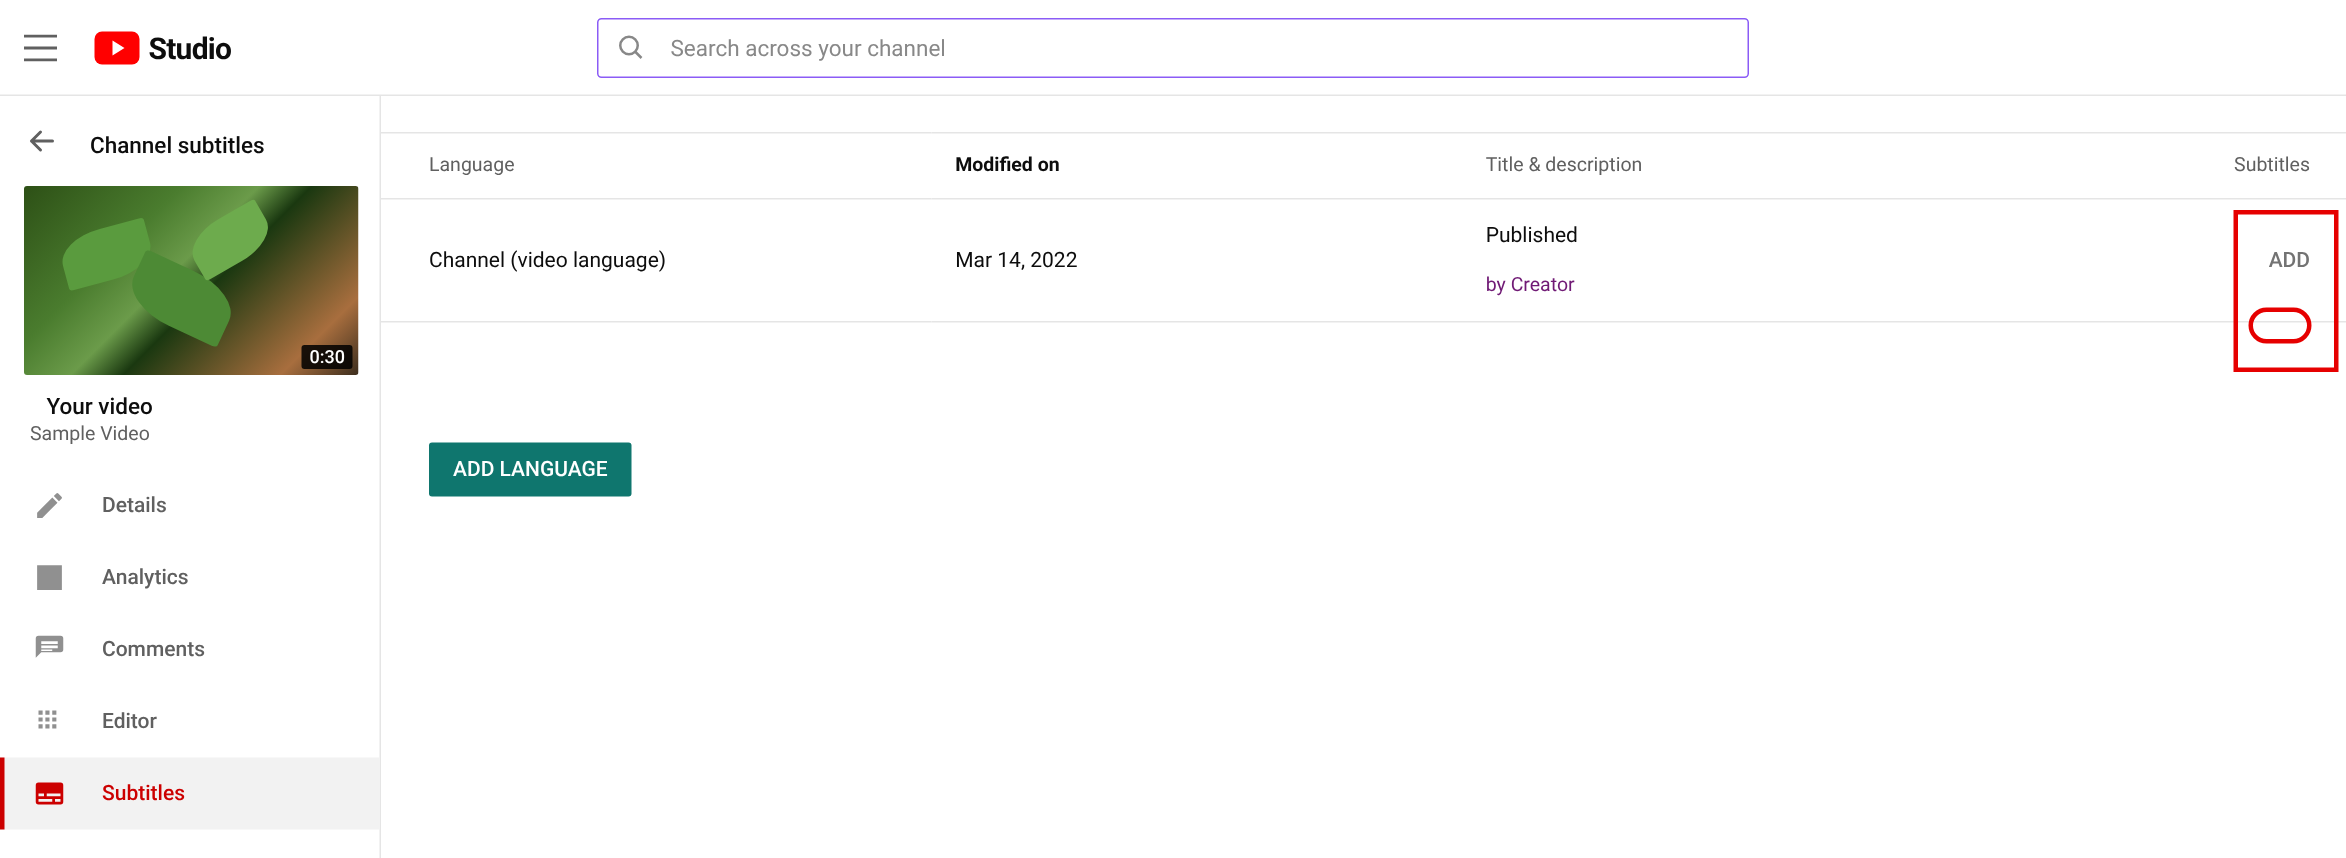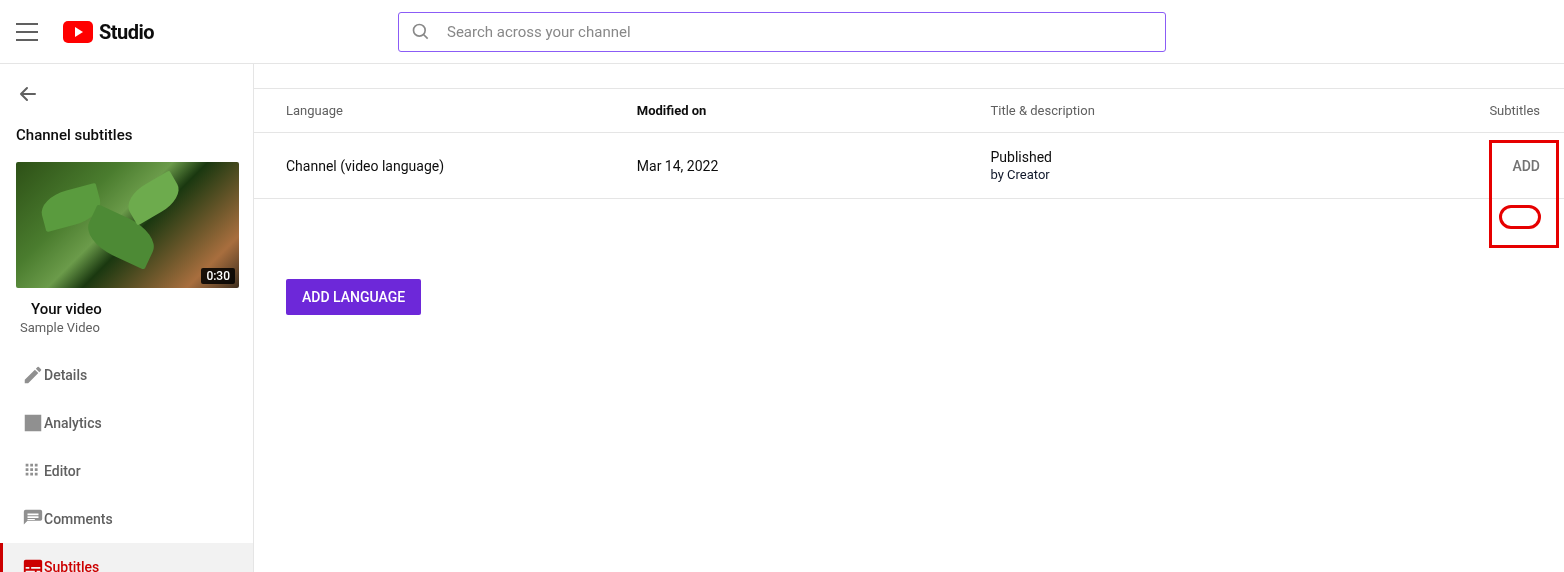--- a/index.html
+++ b/index.html
@@ -14,58 +14,58 @@
 
     .search-wrap { margin-left: auto; margin-right: auto; position: absolute; left: 50%; transform: translateX(-50%); }
     .search-box { width: 768px; height: 40px; border: 1px solid #8b5cf6; border-radius: 3px; display: flex; align-items: center; padding: 0 12px; color: #888; }
     .search-box svg { margin-right: 16px; flex-shrink: 0; }
     .search-input { border: none; outline: none; font-size: 15px; width: 100%; background: transparent; }
     .search-input::placeholder { color: #888; }
 
     .shell { display: flex; height: calc(100% - 64px); }
     .sidebar { width: 254px; border-right: 1px solid #e5e5e5; padding-top: 8px; flex-shrink: 0; }
 
-    .back-row { display: flex; align-items: flex-start; padding: 10px 16px; gap: 20px; cursor: pointer; flex-direction: column; }
+    .back-row { display: flex; align-items: flex-end; padding: 10px 16px; gap: 20px; cursor: pointer; }
     .back-row span { font-size: 15px; font-weight: 500; }
 
     .thumb-wrap { padding: 8px 16px 12px; }
     .thumb { width: 223px; height: 126px; position: relative; border-radius: 2px; overflow: hidden; }
     .thumb-bg { width: 100%; height: 100%; background: linear-gradient(135deg, #2d5016 0%, #4a7c2e 30%, #6b9b4a 45%, #1a3810 55%, #a86e3e 85%, #3d2e1e 100%); position: relative; }
     .leaf1 { position:absolute; left:25px; top:28px; width:60px; height:35px; background:#5a9b3e; border-radius: 50% 5% 50% 5%; transform:rotate(-15deg); }
     .leaf2 { position:absolute; left:70px; top:55px; width:70px; height:40px; background:#4d8a35; border-radius: 5% 50% 5% 50%; transform:rotate(25deg); }
     .leaf3 { position:absolute; left:110px; top:20px; width:55px; height:32px; background:#6dab4d; border-radius: 50% 5% 50% 5%; transform:rotate(-30deg); }
     .thumb-time { position:absolute; bottom:4px; right:4px; background: rgba(0,0,0,0.85); color:#fff; font-size:12px; padding:1px 5px; border-radius:2px; font-weight:500; }
 
     .vid-meta { padding: 0 20px 16px; }
     .vid-meta .t1 { font-size: 15px; font-weight: 500; margin-bottom: 2px; margin-left: 11px; }
     .vid-meta .t2 { font-size: 13px; color: #606060; }
 
-    .nav-item { display: flex; align-items: center; height: 48px; padding: 0 22px; cursor: pointer; color: #606060; font-size: 14px; font-weight: 500; }
+    .nav-item { display: flex; align-items: center; height: 48px; padding: 0 22px; gap: 24px; cursor: pointer; color: #606060; font-size: 14px; font-weight: 500; }
     .nav-item.active { background: #f2f2f2; color: #cc0000; }
     .nav-item.active { position: relative; }
     .nav-item.active::before { content:""; position:absolute; left:0; top:0; bottom:0; width:3px; background:#cc0000; }
     .nav-item svg { flex-shrink:0; }
 
     .main { flex: 1; padding: 24px 0 0 0; overflow: hidden; }
     .page-title { font-size: 25px; font-weight: 600; padding: 0 32px 24px; }
 
     table { width: 100%; border-collapse: collapse; }
     thead th { text-align: left; font-weight: 400; font-size: 13px; color: #606060; padding: 14px 16px; border-top: 1px solid #e5e5e5; border-bottom: 1px solid #e5e5e5; }
     thead th:first-child { padding-left: 32px; }
     thead th.bold { font-weight: 700; color: #0d0d0d; }
     tbody td { font-size: 14px; color: #0d0d0d; padding: 16px; border-bottom: 1px solid #e5e5e5; vertical-align: middle; }
     tbody td:first-child { padding-left: 32px; }
     .td-status .l1 { font-size: 14px; }
-    .td-status .l2 { font-size: 13px; color: #0f172a; margin-top: 2px; }
+    .td-status .l2 { font-size: 13px; color: #701a75; margin-top: 18px; }
     .add-link { color: #737373; font-size: 14px; font-weight: 500; cursor: pointer; text-align: center; }
 
     .highlight-ring { position: absolute; border: 3px solid #e60000; border-radius: 24px; padding: 3px 8px; }
     .highlight-rect { position: absolute; border: 3px solid #e60000; }
 
-    .add-lang { margin: 80px 0 0 32px; background: #6d28d9; color: #fff; border: none; font-size: 14px; font-weight: 500; padding: 10px 16px; border-radius: 2px; cursor: pointer; }
+    .add-lang { margin: 80px 0 0 32px; background: #0f766e; color: #fff; border: none; font-size: 14px; font-weight: 500; padding: 10px 16px; border-radius: 2px; cursor: pointer; }
 
     .col-lang { width: 28%; }
     .col-mod { width: 27%; }
     .col-title { width: 27%; }
     .col-sub { width: 18%; text-align: right; padding-right: 24px !important; }
     tbody .col-sub { text-align: right; }
   </style>
 </head>
 <body>
 
@@ -122,29 +122,29 @@
       <span>Details</span>
     </div>
     <div class="nav-item">
       <svg width="22" height="22" viewBox="0 0 24 24" fill="#909090">
           <path d="M3 3h18v18H3V3zm4 10h2v6H7v-6zm4-4h2v10h-2V9zm4 2h2v8h-2v-8z"></path>
         </svg>
       <span>Analytics</span>
     </div>
     <div class="nav-item">
       <svg width="22" height="22" viewBox="0 0 24 24" fill="#909090">
+          <path d="M20 2H4a2 2 0 0 0-2 2v14l4-4h14a2 2 0 0 0 2-2V4a2 2 0 0 0-2-2zM6 9h12v2H6V9zm8 4H6v-1h8v1zM6 6h12v2H6V6z"></path>
+        </svg>
+      <span>Comments</span>
+    </div>
+    <div class="nav-item">
+      <svg width="22" height="22" viewBox="0 0 24 24" fill="#909090">
           <path d="M4 4h3v3H4V4zm0 5h3v3H4V9zm0 5h3v3H4v-3zm5-10h3v3H9V4zm0 5h3v3H9V9zm0 5h3v3H9v-3zM14 4h3v3h-3V4zm0 5h3v3h-3V9zm0 5h3v3h-3v-3z"></path>
         </svg>
       <span>Editor</span>
-    </div>
-    <div class="nav-item">
-      <svg width="22" height="22" viewBox="0 0 24 24" fill="#909090">
-          <path d="M20 2H4a2 2 0 0 0-2 2v14l4-4h14a2 2 0 0 0 2-2V4a2 2 0 0 0-2-2zM6 9h12v2H6V9zm8 4H6v-1h8v1zM6 6h12v2H6V6z"></path>
-        </svg>
-      <span>Comments</span>
     </div>
     <div class="nav-item active">
       <svg width="22" height="22" viewBox="0 0 24 24" fill="#cc0000">
           <path d="M20 4H4a2 2 0 0 0-2 2v12a2 2 0 0 0 2 2h16a2 2 0 0 0 2-2V6a2 2 0 0 0-2-2zM4 12h4v2H4v-2zm10 6H4v-2h10v2zm6 0h-4v-2h4v2zm0-4H10v-2h10v2z"></path>
         </svg>
       <span>Subtitles</span>
     </div>
   </div>
 
   <div class="main">

